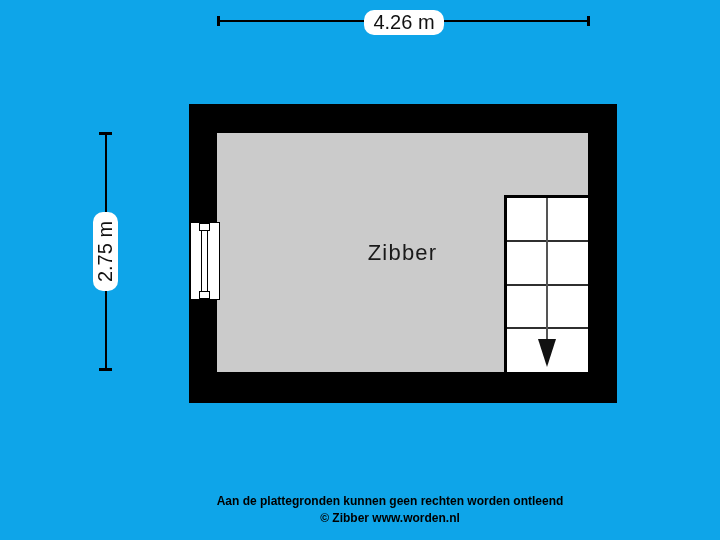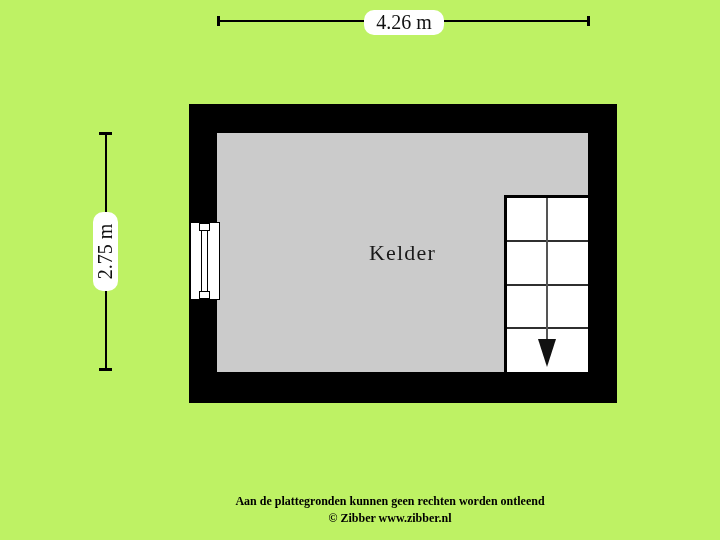--- a/index.html
+++ b/index.html
@@ -5,23 +5,22 @@
   html, body {
     margin: 0;
     padding: 0;
     background: #ffffff;
     font-family: "Liberation Sans", sans-serif;
   }
   .canvas {
     position: relative;
     width: 720px;
     height: 540px;
-    background: #bef264;
+    background: #0ea5e9;
     overflow: hidden;
-    font-family: Liberation Serif, serif;
   }
   .abs { position: absolute; }
 
   
   .dim-line-h { background: #000; height: 2px; }
   .dim-line-v { background: #000; width: 2px; }
   .dim-tick-v { background: #000; width: 3px; height: 10px; }
   .dim-tick-h { background: #000; width: 13px; height: 3px; }
   .dim-label {
     background: #ffffff;
@@ -131,36 +130,36 @@
     <div class="abs dim-tick-h" style="left:99px; top:132px;"></div>
     <div class="abs dim-tick-h" style="left:99px; top:368px;"></div>
     <div class="abs dim-label vertical" style="left:93px; top:212px; width:25px; height:79px;">
       <span>2.75 m</span>
     </div>
   </div>
 
   <div class="abs walls" style="left:189px; top:104px; width:428px; height:299px;"></div>
 
   <div class="abs floor" style="left:217px; top:133px; width:371px; height:239px;">
-    <span class="room-name">Kelder</span>
+    <span class="room-name">Zibber</span>
   </div>
 
   <div class="abs window-frame" style="left:190px; top:222px; width:30px; height:78px;">
     <div class="window-cap" style="top:0px;"></div>
     <div class="window-cap" style="top:68px;"></div>
     <div class="window-pane-line" style="left:10px;"></div>
     <div class="window-pane-line" style="left:16px;"></div>
   </div>
 
   <div class="abs stairs" style="left:504px; top:195px; width:81px; height:174px;">
     <div class="stair-divider" style="top:42px;"></div>
     <div class="stair-divider" style="top:86px;"></div>
     <div class="stair-divider" style="top:129px;"></div>
     <div class="stair-centerline" style="left:39px; top:0px; height:144px;"></div>
     <div class="stair-arrow" style="left:31px; top:141px;"></div>
   </div>
 
   <div class="abs footer" style="left:95px; top:493px; width:590px;">
     <div>Aan de plattegronden kunnen geen rechten worden ontleend</div>
-    <div>© Zibber www.zibber.nl</div>
+    <div>© Zibber www.worden.nl</div>
   </div>
 
 </div>
 
 </body></html>

